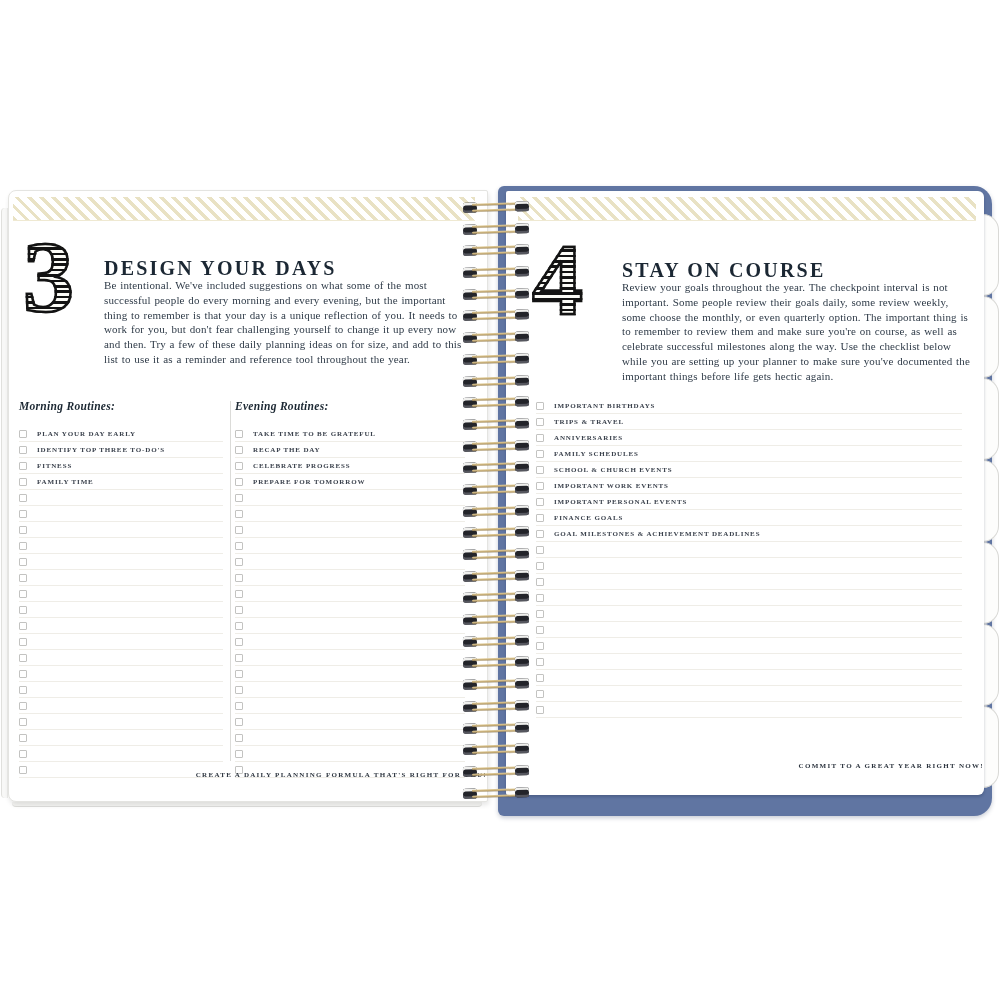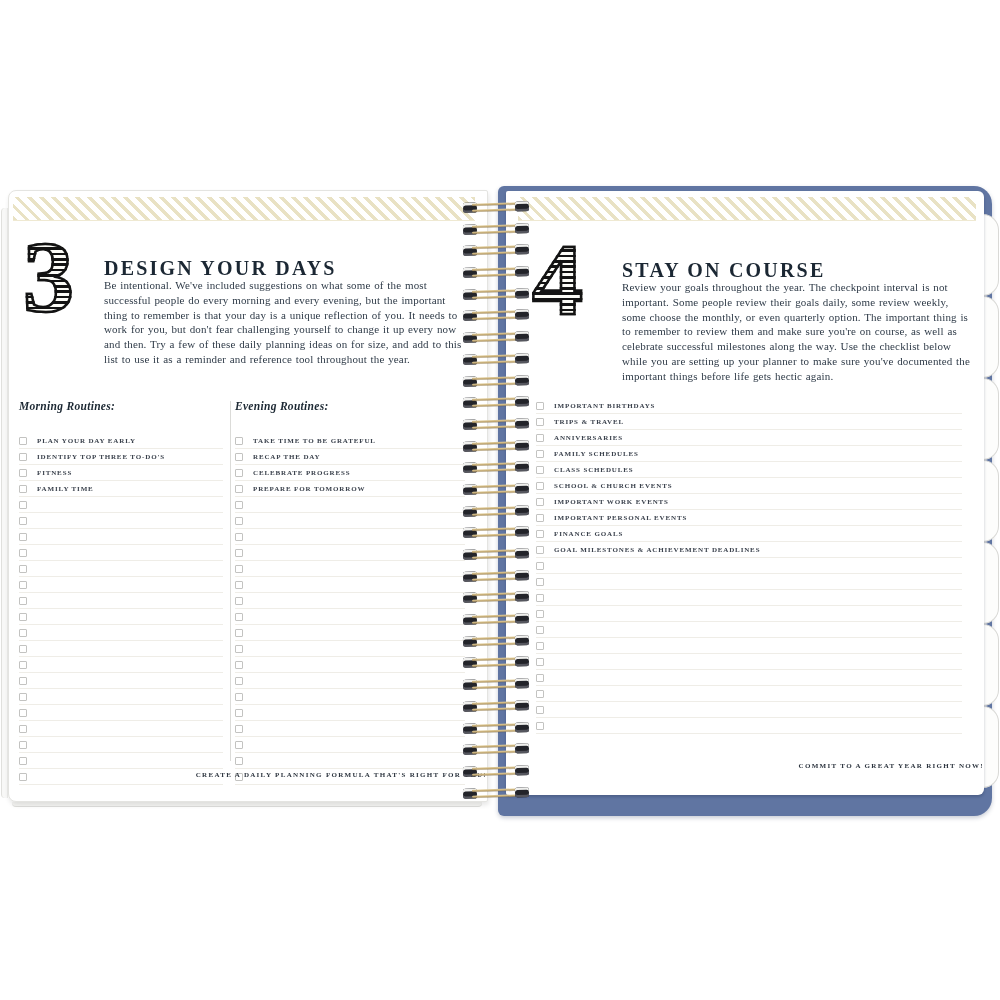--- a/index.html
+++ b/index.html
@@ -75,21 +75,21 @@
   .intro {
     position:absolute; font-size:11px; line-height:14.8px; color:#2f3b48;
     letter-spacing:.15px; word-spacing:.8px;
   }
   .page-left  .intro { left:95px;  top:87px; width:360px; }
   .page-right .intro { left:116px; top:89px; width:352px; }
 
   
   .col-head {
     font-style:italic; font-weight:700; font-size:11.5px; color:#1c2833;
-    letter-spacing:.3px; margin-bottom:19px; height:14px;
+    letter-spacing:.3px; margin-bottom:12px; height:14px;
   }
   .list { position:absolute; }
   .col-morning { left:10px;  top:209px; width:204px; }
   .col-evening { left:226px; top:209px; width:230px; }
   .col-divider { position:absolute; left:221px; top:210px; width:1px; height:360px; background:#dbdbd8; }
   .list-right  { left:30px; top:195px; width:426px; }
   .list-right .rows { margin-top:12px; }
   .row {
     display:flex; align-items:center; height:16px;
     border-bottom:1px solid #efede7;
@@ -363,24 +363,20 @@
           <div class="row">
             <span class="cb"></span>
             <span class="lbl">ANNIVERSARIES</span>
           </div>
           <div class="row">
             <span class="cb"></span>
             <span class="lbl">FAMILY SCHEDULES</span>
           </div>
           <div class="row">
             <span class="cb"></span>
-            <span class="lbl">CLASS SCHEDULES</span>
-          </div>
-          <div class="row">
-            <span class="cb"></span>
             <span class="lbl">SCHOOL &amp; CHURCH EVENTS</span>
           </div>
           <div class="row">
             <span class="cb"></span>
             <span class="lbl">IMPORTANT WORK EVENTS</span>
           </div>
           <div class="row">
             <span class="cb"></span>
             <span class="lbl">IMPORTANT PERSONAL EVENTS</span>
           </div>

